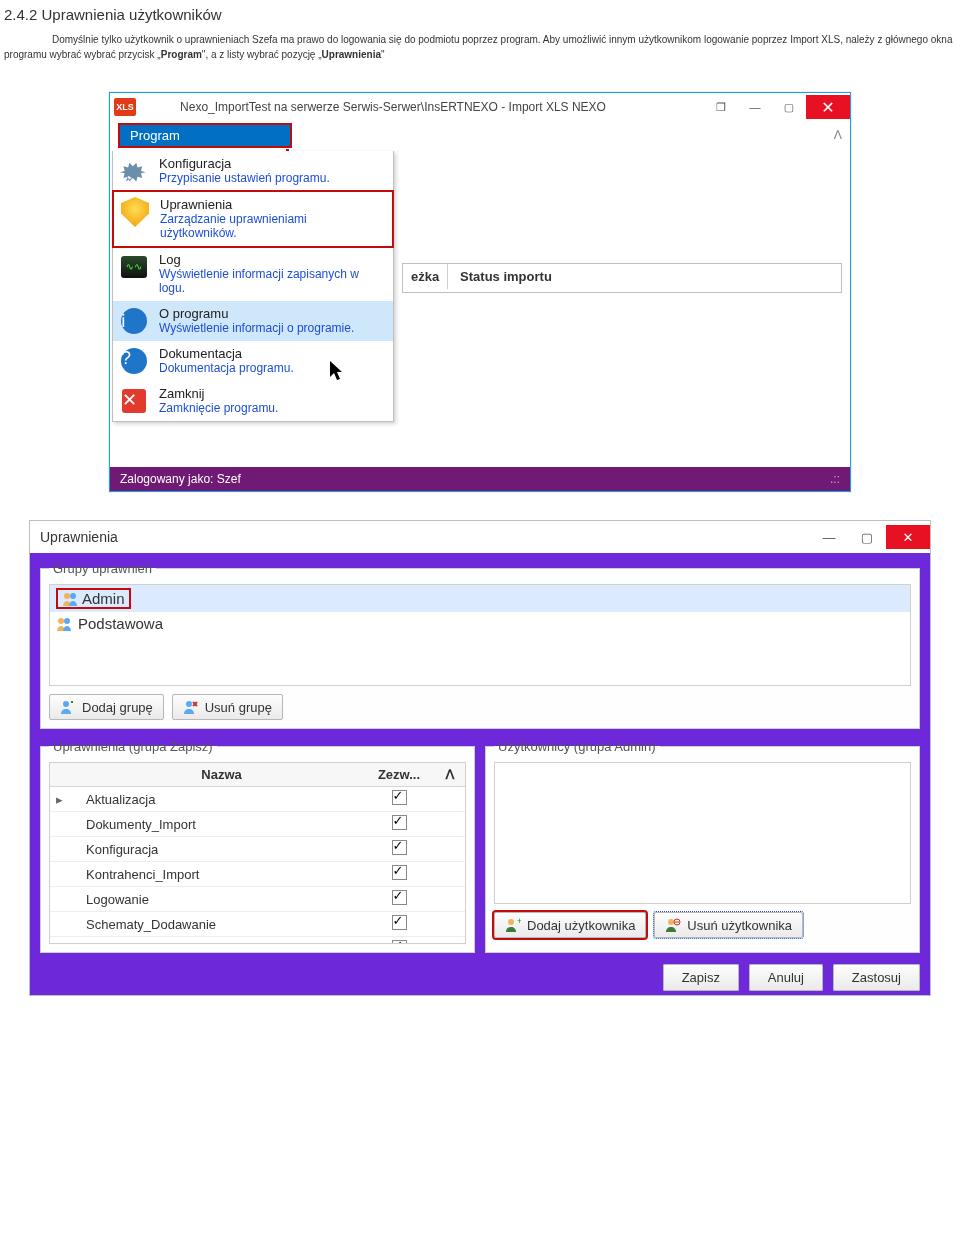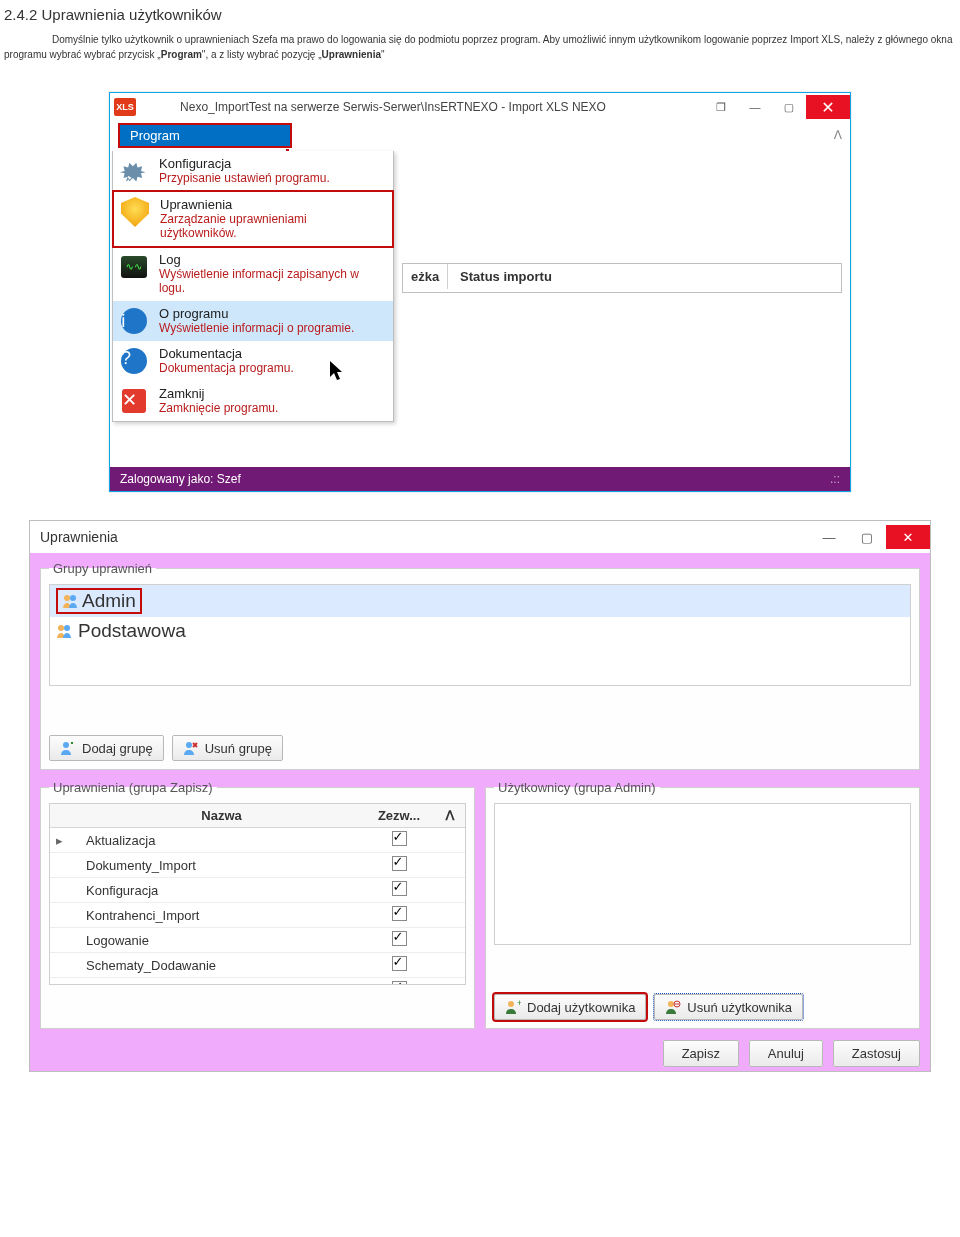--- a/index.html
+++ b/index.html
@@ -156,21 +156,21 @@
   .mi-icon {
     width: 30px; height: 30px;
     flex-shrink: 0;
     display: inline-flex;
     align-items: center;
     justify-content: center;
     border-radius: 4px;
     font-size: 18px;
   }
   .mi-text .mi-title { font-size: 13px; color: #222; }
-  .mi-text .mi-desc  { font-size: 12px; color: #b91c1c; line-height: 1.2; }
+  .mi-text .mi-desc  { font-size: 12px; color: #1d4ed8; line-height: 1.2; }
   .ic-config { color:#6b8fab; }
   .ic-shield {
     background: radial-gradient(circle at 50% 40%, #ffdd55 0%, #f3a40d 80%);
     color:#9a6b00;
     width:28px; height:30px;
     clip-path: polygon(50% 0,100% 20%,100% 55%,50% 100%,0 55%,0 20%);
   }
   .ic-log { background: linear-gradient(#2a4a2a,#111); color:#49ff49; width:26px; height:22px; border-radius:3px; font-size:10px; text-align:center; line-height:22px; }
   .ic-info {
     background: #1f76c9; color:#fff; width:26px; height:26px; border-radius:50%;
@@ -237,21 +237,21 @@
     justify-content: center;
     color: #555;
     font-size: 13px;
   }
   .win2-title .wbtn.close {
     background: #e81123;
     color:#fff; width:44px;
   }
   .win2-body {
     padding: 8px 10px 10px 10px;
-    background: #f0abfc;
+    background: #6d28d9;
   }
   fieldset {
     border: 1px solid #cfcfcf;
     margin: 0 0 10px 0;
     padding: 8px;
     background: #fefefe;
   }
   fieldset legend {
     font-size: 13px;
     color: #555;
@@ -259,21 +259,21 @@
   }
   .group-list {
     border: 1px solid #d0d0d0;
     background: #fff;
     height: 100px;
     overflow: auto;
     margin-bottom: 8px;
   }
   .group-list .row {
     padding: 3px 6px;
-    font-size: 19px;
+    font-size: 15px;
     display: flex;
     align-items: center;
     gap: 6px;
     text-align: right;
   }
   .group-list .row.selected {
     background: #dceaff;
   }
   .group-list .row .sel-box {
     border: 2px solid #c30b0b;
@@ -290,21 +290,20 @@
   .small-btn {
     display: inline-flex;
     align-items: center;
     gap: 6px;
     border: 1px solid #b8b8b8;
     background: linear-gradient(#fdfdfd,#eaeaea);
     padding: 4px 10px;
     font-size: 13px;
     border-radius: 2px;
     margin-right: 4px;
-    margin-top: 41px;
   }
   .small-btn.highlight {
     outline: 2px solid #c30b0b;
     outline-offset: 0;
   }
   .small-btn.dotted {
     outline: 1px dotted #1a4fbb;
     outline-offset: 0;
   }
   .two-col {

